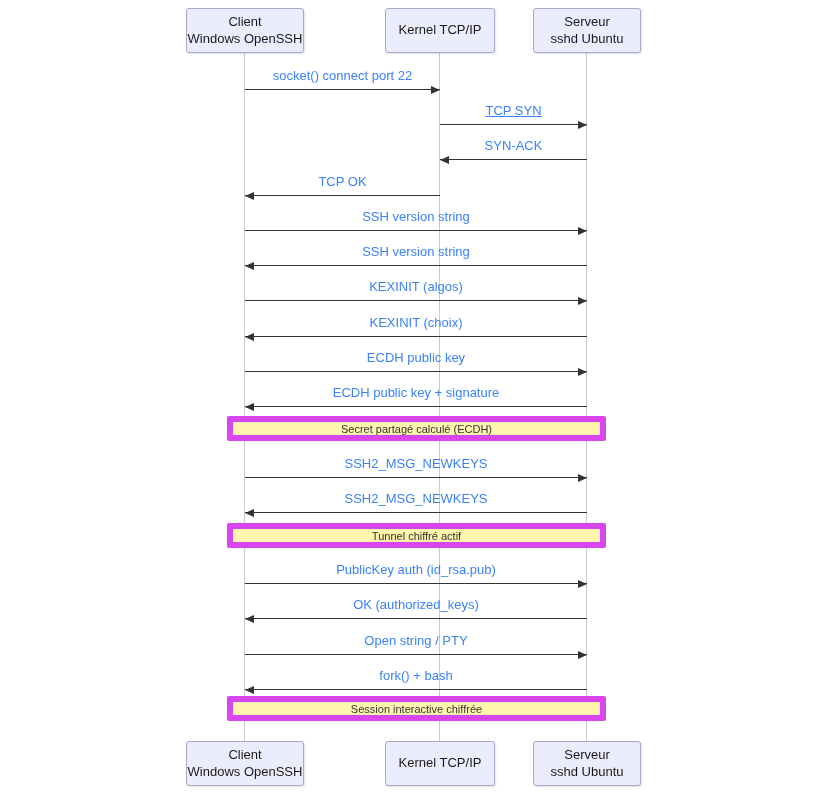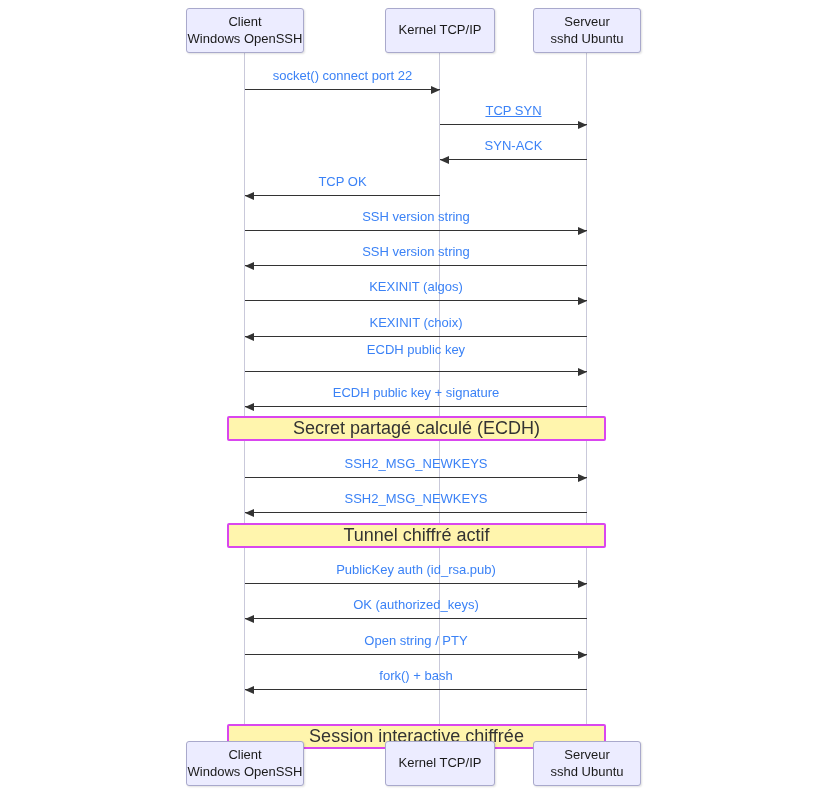--- a/index.html
+++ b/index.html
@@ -28,23 +28,23 @@
     position:absolute; height:0; border-top:1px solid #333; z-index:1;
   }
   .arrow::after {
     content:""; position:absolute; width:0; height:0; top:-4px;
     border-top:4px solid transparent; border-bottom:4px solid transparent;
   }
   .arrow.right::after { right:0; border-left:9px solid #333; }
   .arrow.left::after  { left:0;  border-right:9px solid #333; }
   .note {
     position:absolute; left:227px; width:379px; height:25px;
-    background:#FFF5AD; border:2px solid #d946ef; border-radius:2px;
+    background:#FFF5AD; border:6px solid #d946ef; border-radius:2px;
     display:flex; align-items:center; justify-content:center;
-    font-size:18px; color:#333; z-index:1;
+    font-size:11px; color:#333; z-index:1;
   }
 </style>
 </head>
 <body>
 
 <div class="canvas">
 
   <div class="lifeline" style="left:244px;"></div>
   <div class="lifeline" style="left:439px;"></div>
   <div class="lifeline" style="left:586px;"></div>
@@ -79,21 +79,21 @@
 
   <div class="msg-label" style="left:245px;width:342px;top:244px;">SSH version string</div>
   <div class="arrow left" style="left:245px;width:342px;top:265px;"></div>
 
   <div class="msg-label" style="left:245px;width:342px;top:279px;">KEXINIT (algos)</div>
   <div class="arrow right" style="left:245px;width:342px;top:300px;"></div>
 
   <div class="msg-label" style="left:245px;width:342px;top:315px;">KEXINIT (choix)</div>
   <div class="arrow left" style="left:245px;width:342px;top:336px;"></div>
 
-  <div class="msg-label" style="left:245px;width:342px;top:342px;">ECDH public key</div>
+  <div class="msg-label" style="left:245px;width:342px;top:350px;">ECDH public key</div>
   <div class="arrow right" style="left:245px;width:342px;top:371px;"></div>
 
   <div class="msg-label" style="left:245px;width:342px;top:385px;">ECDH public key + signature</div>
   <div class="arrow left" style="left:245px;width:342px;top:406px;"></div>
 
   <div class="note" style="top:416px;">Secret partagé calculé (ECDH)</div>
 
   <div class="msg-label" style="left:245px;width:342px;top:456px;">SSH2_MSG_NEWKEYS</div>
   <div class="arrow right" style="left:245px;width:342px;top:477px;"></div>
 
@@ -107,21 +107,21 @@
 
   <div class="msg-label" style="left:245px;width:342px;top:597px;">OK (authorized_keys)</div>
   <div class="arrow left" style="left:245px;width:342px;top:618px;"></div>
 
   <div class="msg-label" style="left:245px;width:342px;top:633px;">Open string / PTY</div>
   <div class="arrow right" style="left:245px;width:342px;top:654px;"></div>
 
   <div class="msg-label" style="left:245px;width:342px;top:668px;">fork() + bash</div>
   <div class="arrow left" style="left:245px;width:342px;top:689px;"></div>
 
-  <div class="note" style="top:724px;">Session interactive chiffrée</div>
+  <div class="note" style="top:696px;">Session interactive chiffrée</div>
 
   <div class="actor" style="left:186px;top:741px;width:118px;">
     <span>Client</span>
     <span>Windows OpenSSH</span>
   </div>
   <div class="actor" style="left:385px;top:741px;width:110px;">
     <span>Kernel TCP/IP</span>
     <span></span>
   </div>
   <div class="actor" style="left:533px;top:741px;width:108px;">

